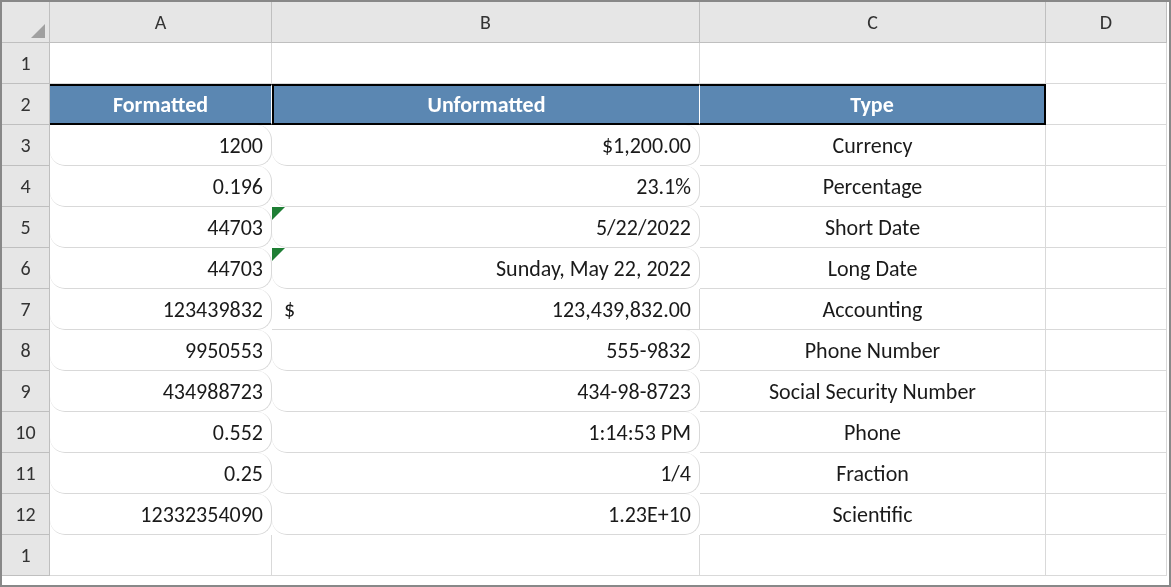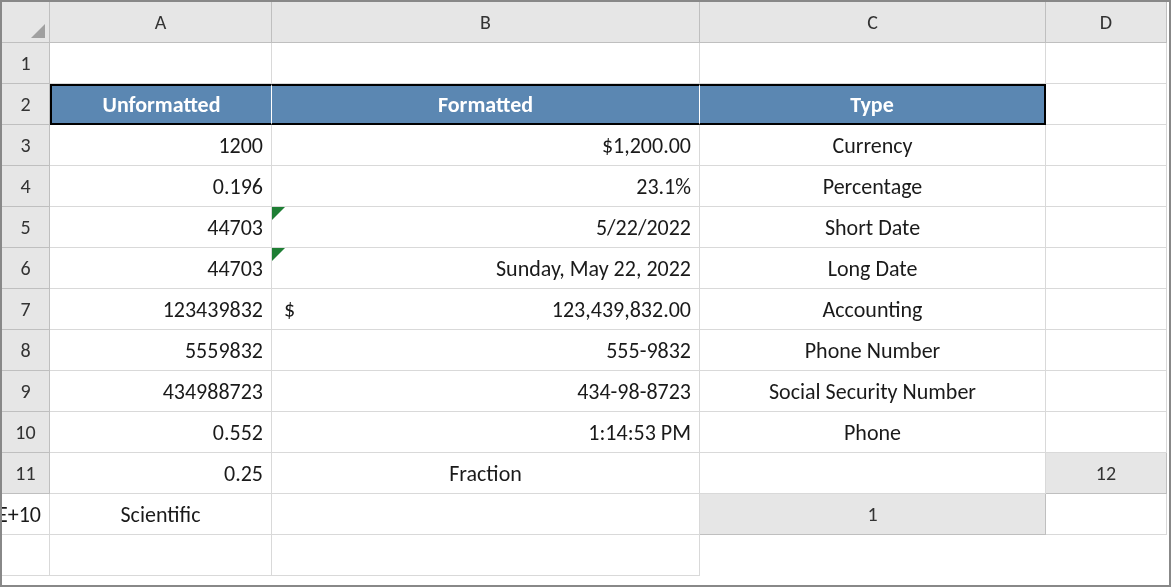--- a/index.html
+++ b/index.html
@@ -46,21 +46,21 @@
       border-bottom: 1px solid #d9d9d9;
       display: flex;
       align-items: center;
       padding: 0 8px;
       font-size: 22px;
       color: #1a1a1a;
       position: relative;
       background: #fff;
       cursor: cell;
     }
-    .right  { justify-content: flex-end;  text-align: right; }
+    .right  { justify-content: flex-end;  text-align: right; border-radius: 15px; }
     .center { justify-content: center;     text-align: left; }
     .hdrcell {
       background: #5b87b2;
       color: #ffffff;
       font-weight: 700;
       justify-content: center;
       border-top: 2px solid #000;
       border-bottom: 2px solid #000;
     }
     .hdrcell.first  { border-left: 2px solid #000; }
@@ -91,22 +91,22 @@
   <div class="colhdr">C</div>
   <div class="colhdr">D</div>
 
   <div class="rowhdr">1</div>
   <div class="cell"></div>
   <div class="cell"></div>
   <div class="cell"></div>
   <div class="cell"></div>
 
   <div class="rowhdr">2</div>
+  <div class="cell hdrcell mid">Formatted</div>
   <div class="cell hdrcell first mid">Unformatted</div>
-  <div class="cell hdrcell mid">Formatted</div>
   <div class="cell hdrcell last">Type</div>
   <div class="cell"></div>
 
   <div class="rowhdr">3</div>
   <div class="cell right">1200</div>
   <div class="cell right">$1,200.00</div>
   <div class="cell center">Currency</div>
   <div class="cell"></div>
 
   <div class="rowhdr">4</div>
@@ -130,43 +130,45 @@
   <div class="rowhdr">7</div>
   <div class="cell right">123439832</div>
   <div class="cell acct">
     <span class="sym">$</span>
     <span class="val">123,439,832.00</span>
   </div>
   <div class="cell center">Accounting</div>
   <div class="cell"></div>
 
   <div class="rowhdr">8</div>
-  <div class="cell right">5559832</div>
+  <div class="cell right">9950553</div>
   <div class="cell right">555-9832</div>
   <div class="cell center">Phone Number</div>
   <div class="cell"></div>
 
   <div class="rowhdr">9</div>
   <div class="cell right">434988723</div>
   <div class="cell right">434-98-8723</div>
   <div class="cell center">Social Security Number</div>
   <div class="cell"></div>
 
   <div class="rowhdr">10</div>
   <div class="cell right">0.552</div>
   <div class="cell right">1:14:53 PM</div>
   <div class="cell center">Phone</div>
   <div class="cell"></div>
 
   <div class="rowhdr">11</div>
   <div class="cell right">0.25</div>
+  <div class="cell right">1/4</div>
   <div class="cell center">Fraction</div>
   <div class="cell"></div>
 
   <div class="rowhdr">12</div>
+  <div class="cell right">12332354090</div>
   <div class="cell right">1.23E+10</div>
   <div class="cell center">Scientific</div>
   <div class="cell"></div>
 
   <div class="rowhdr">1</div>
   <div class="cell"></div>
   <div class="cell"></div>
   <div class="cell"></div>
   <div class="cell"></div>
 

